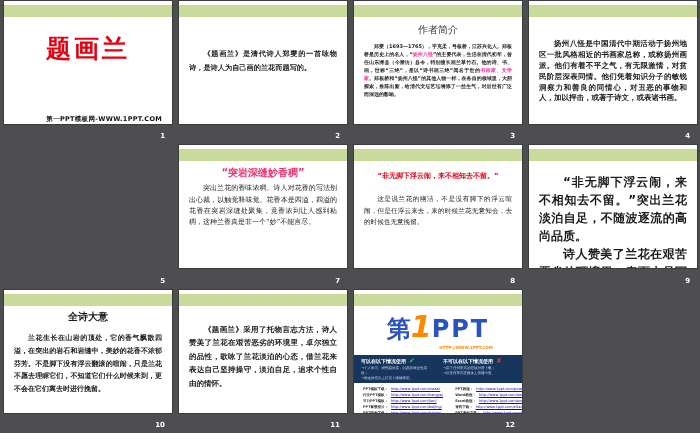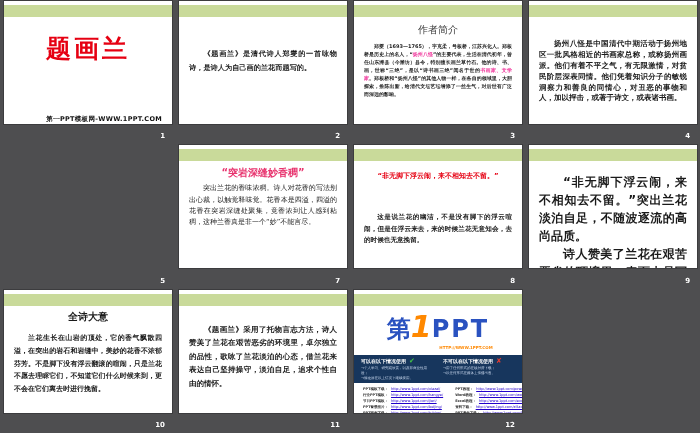--- a/index.html
+++ b/index.html
@@ -25,21 +25,21 @@
   .s5-title{font-size:11px;font-weight:800;text-align:center;letter-spacing:6px;margin-top:10px}
   .s5-author{font-size:8px;font-weight:bold;text-align:center;margin-top:3px;padding-left:28px}
   .s5-poem{text-align:center;margin-top:3px}
   .s5-poem ul{display:inline-block;text-align:left;margin:0;padding:0;list-style:none;font-size:8px;font-weight:800;line-height:1.55}
   
   .s6-title{color:#e60012;font-size:8.5px;font-weight:800;text-align:center;margin-top:12px}
   .s6-body{font-size:7.5px;font-weight:bold;line-height:1.75;text-indent:2em;margin-top:12px;text-align:justify}
   .s7-title{color:#e8336e;font-size:10px;font-weight:800;text-align:center;margin-top:5px}
   .s7-body{font-size:7px;font-weight:normal;line-height:1.6;text-indent:2em;margin-top:3px;text-align:justify}
   .s8-title{color:#e60012;font-size:7px;font-weight:800;text-align:center;margin-top:10px}
-  .s8-body{font-size:6.6px;font-weight:bold;line-height:1.7;text-indent:2em;margin-top:31px;text-align:justify}
+  .s8-body{font-size:6.6px;font-weight:normal;line-height:1.7;text-indent:2em;margin-top:13px;text-align:justify}
   
   .s9-body{font-size:12px;font-weight:bold;line-height:1.5;text-indent:2em;text-align:justify;margin:0}
   .s9-body.first{margin-top:12px}
   
   .s10-title{font-size:10px;font-weight:700;text-align:center;margin-top:4px}
   .s10-body{font-size:7px;font-weight:bold;line-height:1.85;text-indent:2em;margin-top:8px;text-align:justify}
   
   .s11-body{font-size:7.5px;font-weight:bold;line-height:1.8;text-indent:2em;margin-top:17px;text-align:justify}
   
   .logo{text-align:center;margin-top:6px;line-height:30px;white-space:nowrap}

